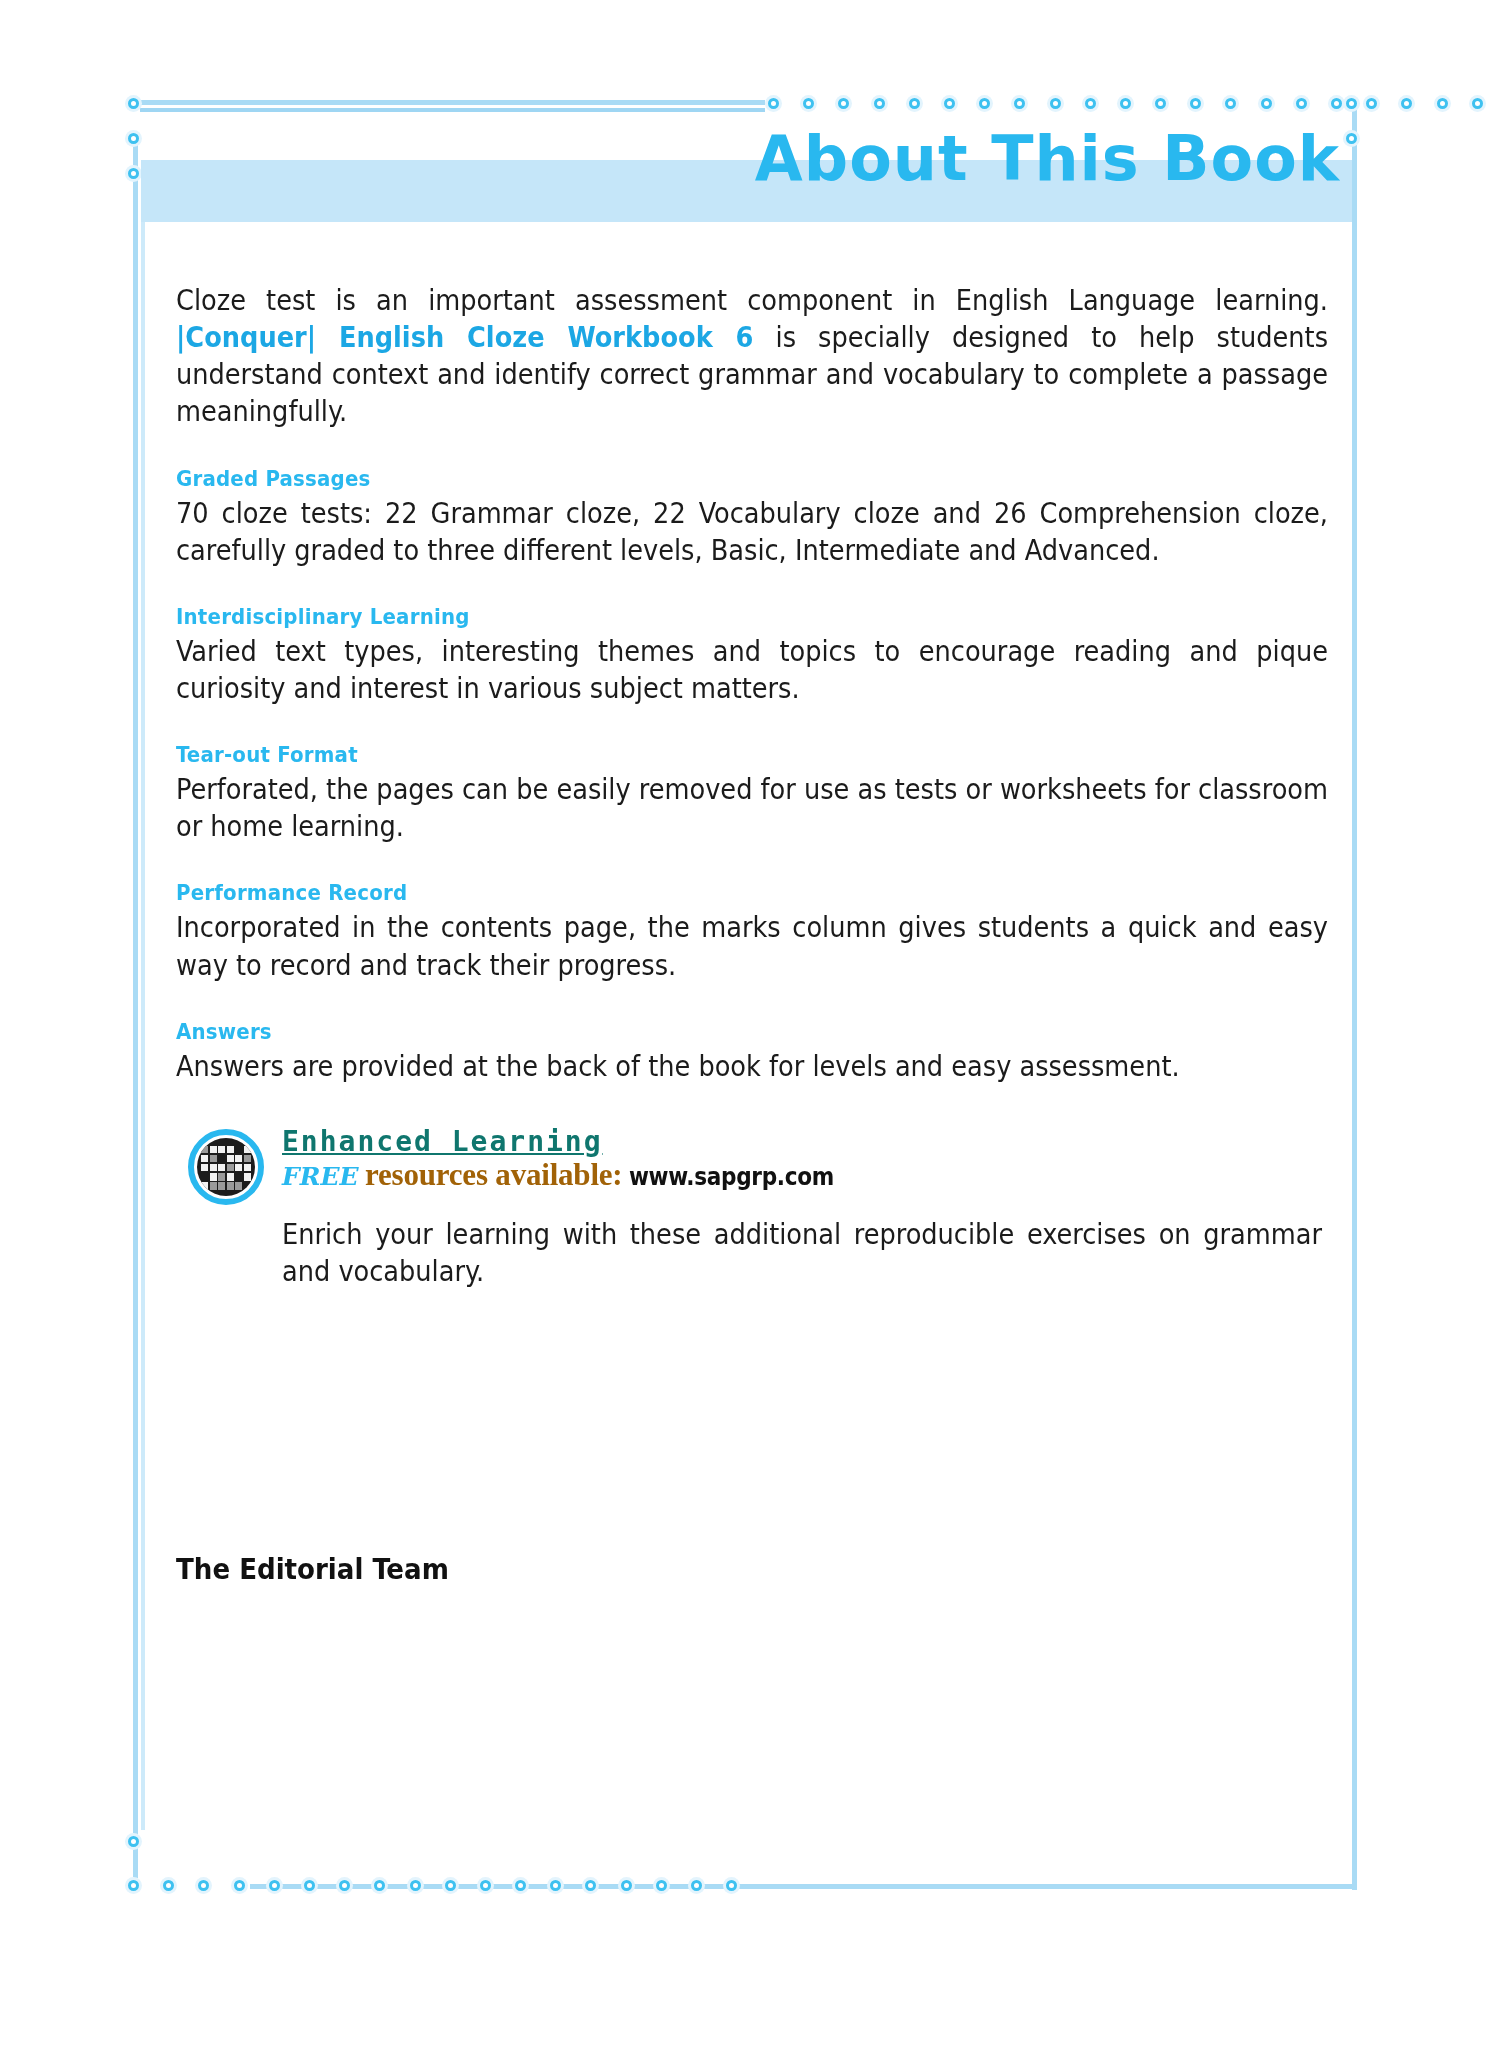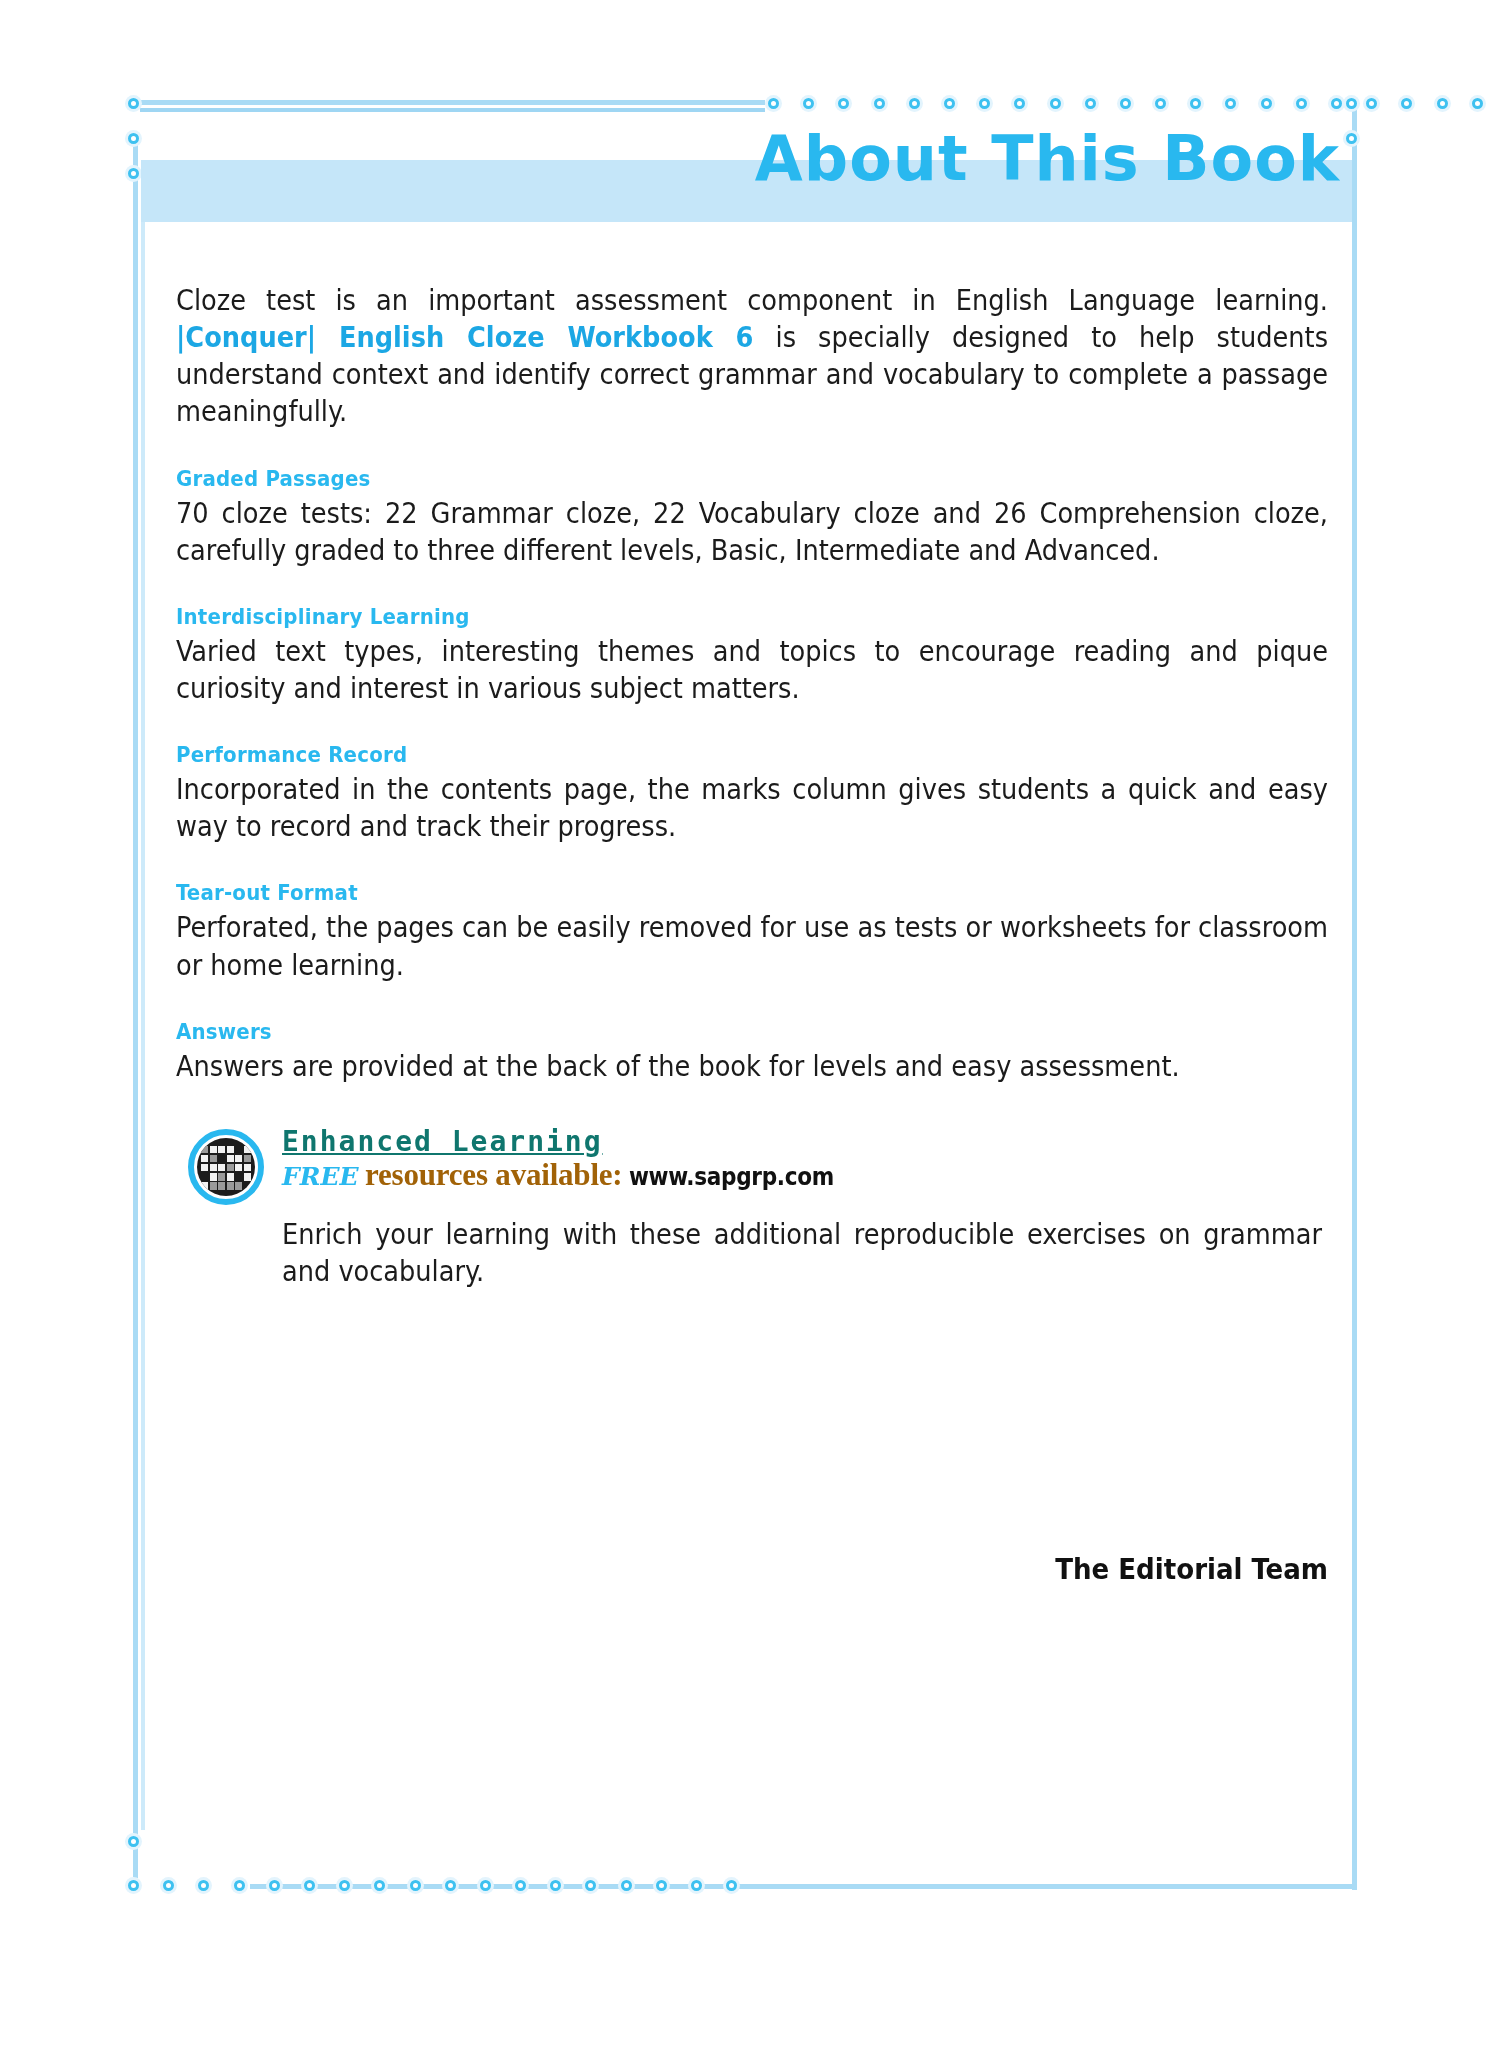--- a/index.html
+++ b/index.html
@@ -196,21 +196,20 @@
     line-height: 1.30;
     color: #1b1b1b;
     text-align: justify;
     width: 1040px;
   }
 
   .signature {
     position: absolute;
     left: 176px; top: 1552px;
     width: 1152px;
-    text-align: right;
     font-family: "DejaVu Sans Condensed", "Liberation Sans", sans-serif;
     font-size: 29px;
     font-weight: bold;
     color: #111;
   }
 </style>
 </head>
 <body>
 
 <div class="page">
@@ -295,27 +294,27 @@
       <div class="sec-head">Graded Passages</div>
       <p class="para">70 cloze tests: 22 Grammar cloze, 22 Vocabulary cloze and 26 Comprehension cloze, carefully graded to three different levels, Basic, Intermediate and Advanced.</p>
     </div>
 
     <div class="section">
       <div class="sec-head">Interdisciplinary Learning</div>
       <p class="para">Varied text types, interesting themes and topics to encourage reading and pique curiosity and interest in various subject matters.</p>
     </div>
 
     <div class="section">
+      <div class="sec-head">Tear-out Format</div>
+      <p class="para">Perforated, the pages can be easily removed for use as tests or worksheets for classroom or home learning.</p>
+    </div>
+
+    <div class="section">
       <div class="sec-head">Performance Record</div>
       <p class="para">Incorporated in the contents page, the marks column gives students a quick and easy way to record and track their progress.</p>
-    </div>
-
-    <div class="section">
-      <div class="sec-head">Tear-out Format</div>
-      <p class="para">Perforated, the pages can be easily removed for use as tests or worksheets for classroom or home learning.</p>
     </div>
 
     <div class="section">
       <div class="sec-head">Answers</div>
       <p class="para">Answers are provided at the back of the book for levels and easy assessment.</p>
     </div>
 
     <div class="el-block">
       <div class="el-row">
         <div class="el-logo">

